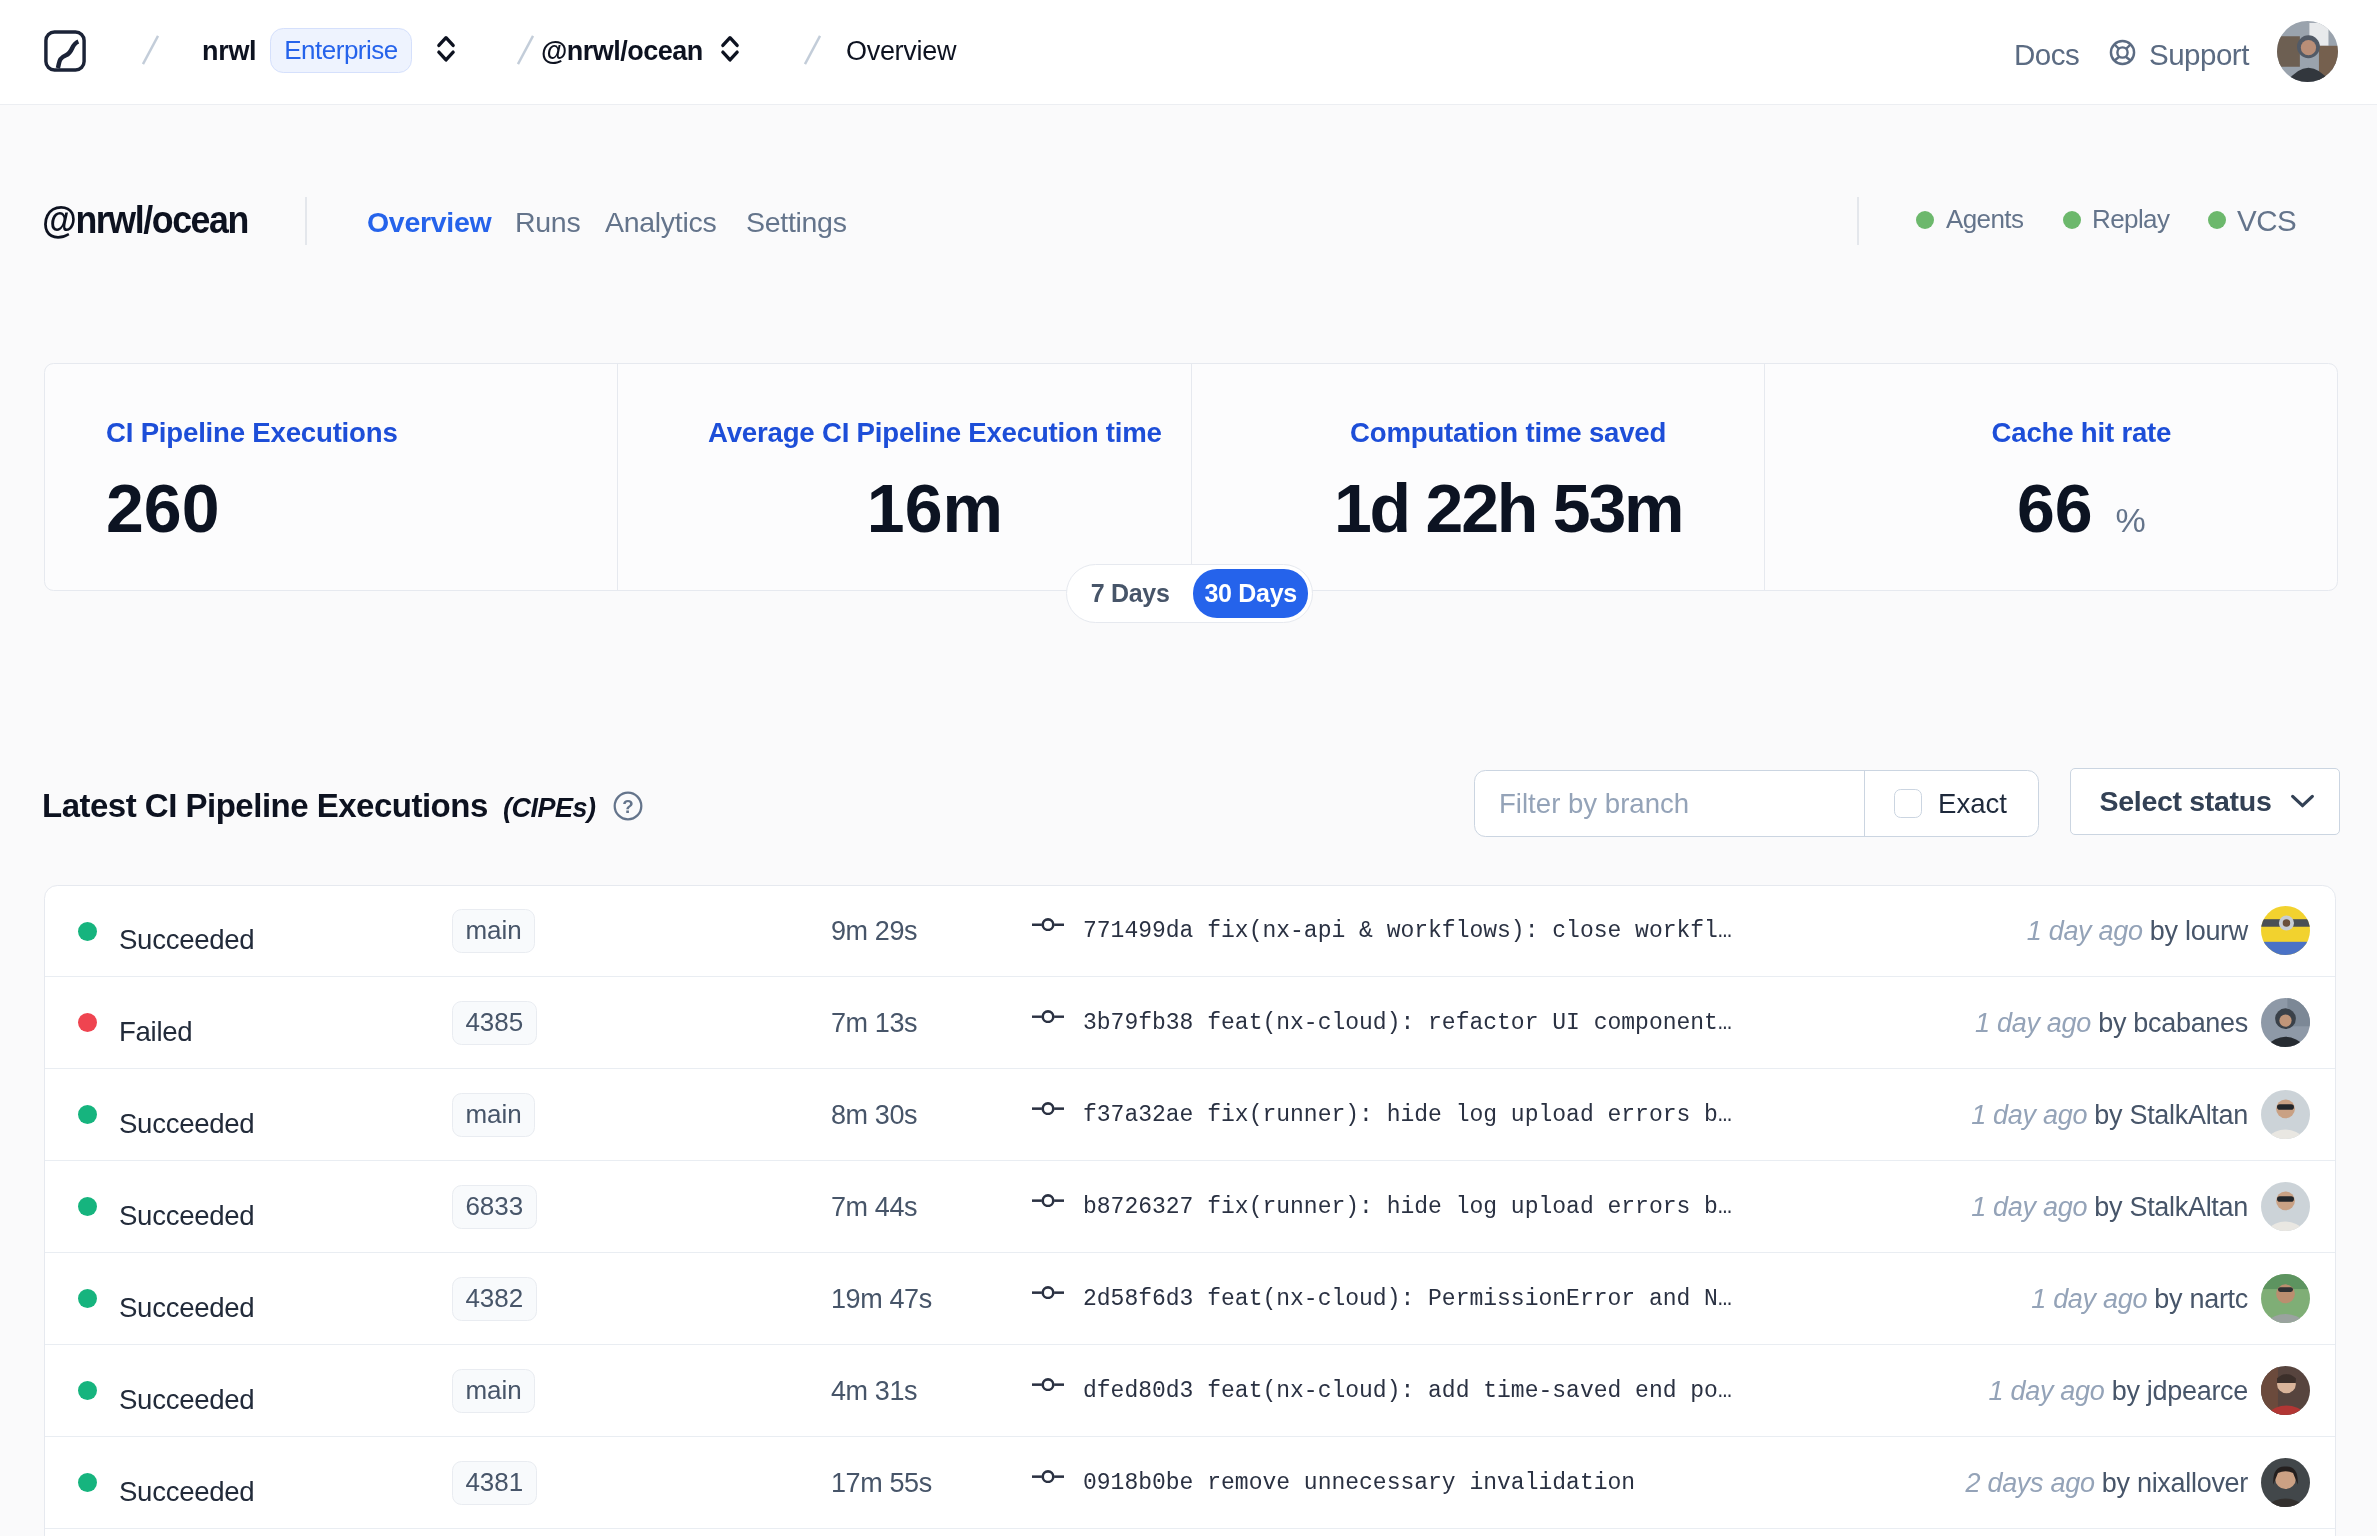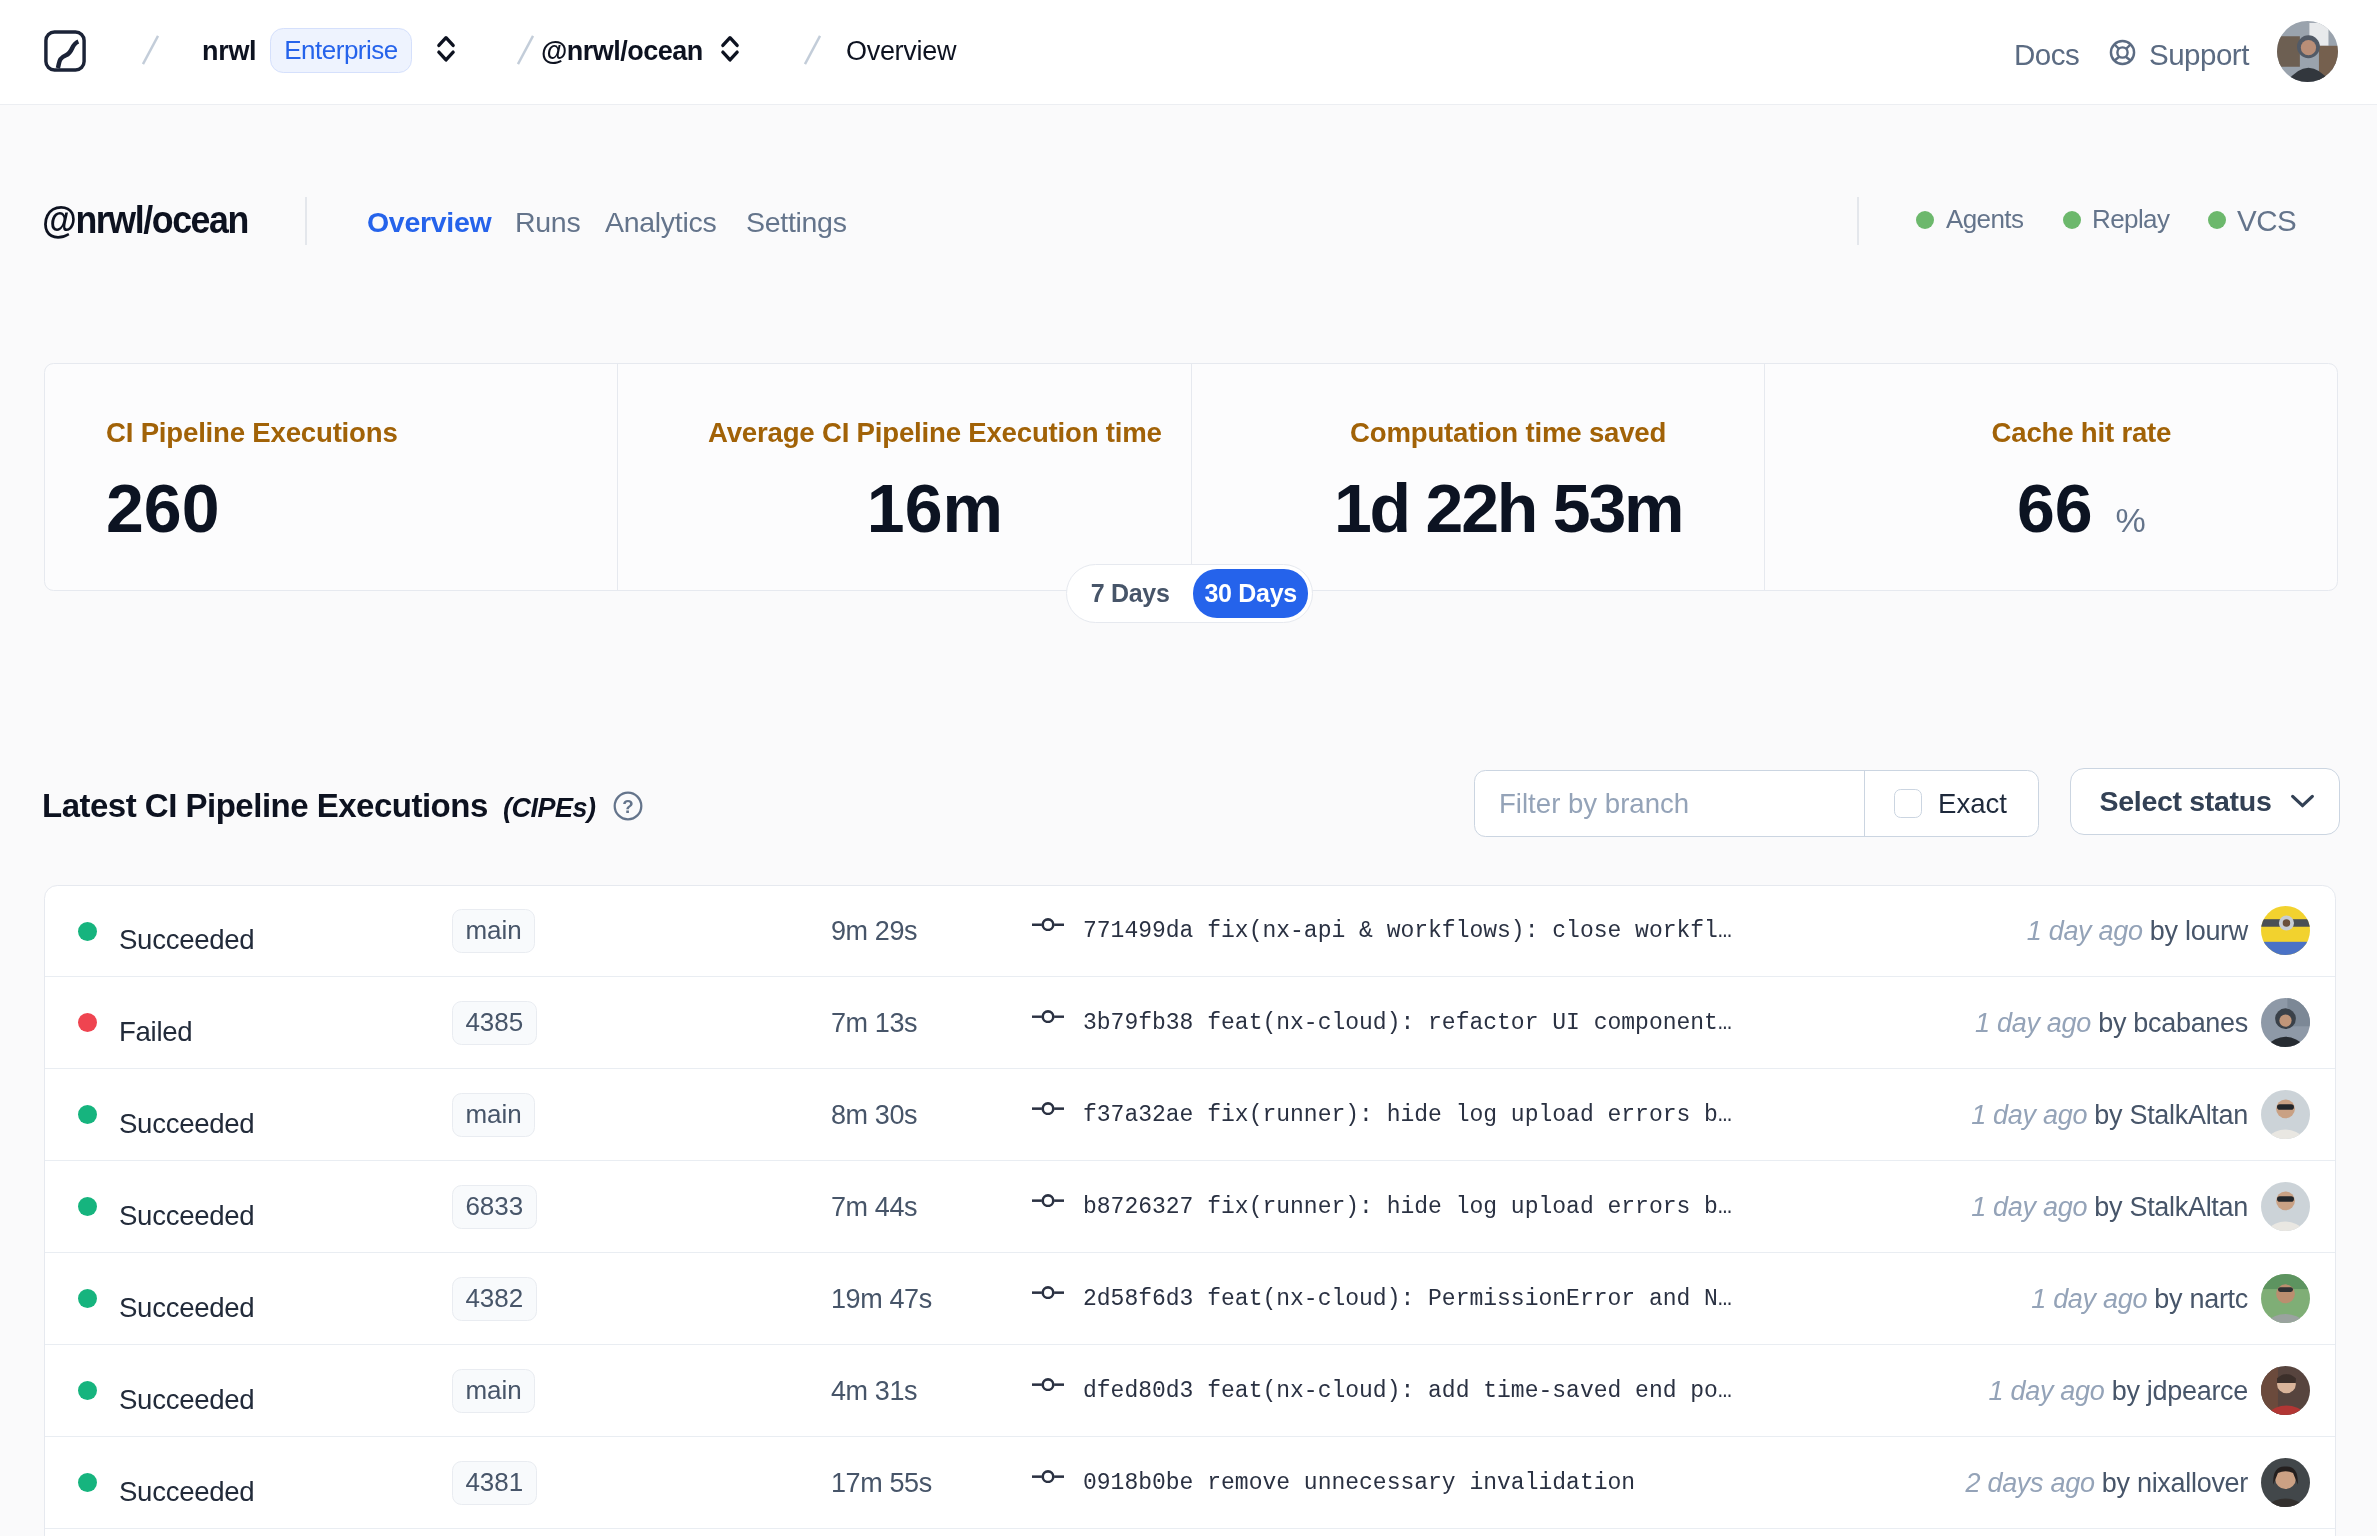--- a/index.html
+++ b/index.html
@@ -15,36 +15,36 @@
 .subhead > * { position:absolute; }
 .h1 { left:42px; top:201px; font-size:38px; font-weight:600; color:#0d1220; letter-spacing:-1.5px; line-height:1; transform:scaleX(0.94); transform-origin:left; }
 .vdiv { width:1.9px; height:48px; background:#e4e7ec; top:197px; }
 .tab { font-size:28.5px; font-weight:500; color:#64748b; letter-spacing:-0.3px; line-height:1; top:208px; }
 .tab.on { color:#2563eb; font-weight:600; }
 .feat { font-size:26px; color:#64748b; letter-spacing:-0.6px; line-height:1; top:206px; }
 .fdot { width:18px; height:18px; border-radius:50%; background:#6cb86c; top:211px; }
 .stats { position:absolute; top:363px; left:44px; width:2294px; height:228px; background:#fcfcfd; border:1.9px solid #e6e9ef; border-radius:9.5px; display:flex; }
 .scell { flex:1 1 0; padding:53px 0 0 61px; }
 .scell + .scell { border-left:1.9px solid #e6e9ef;text-align:center; }
-.slabel { font-size:27.6px; font-weight:600; color:#a16207; letter-spacing:-0.2px; }
+.slabel { font-size:27.6px; font-weight:600; color:#1d4ed8; letter-spacing:-0.2px; }
 .snum { margin-top:20px; font-size:68px; font-weight:700; color:#0c1322; letter-spacing:0; }
 .spct { font-size:34px; font-weight:400; color:#64748b; margin-left:23px; letter-spacing:0; }
 .toggle { position:absolute; top:564px; left:1066px; width:247px; height:59px; background:#fff; border:1.9px solid #e6e9ef; border-radius:29.5px; display:flex; align-items:center; }
 .tseg { flex:1 1 0; text-align:center; font-size:25px; font-weight:700; color:#475569; letter-spacing:-0.3px; }
 .tseg.on { background:#2563eb; color:#fff; border-radius:24px; height:49px; line-height:49px; margin-right:3.8px; flex:0 0 115px; }
 .lcipe { position:absolute; top:0; left:0; width:2378px; height:856px; }
 .lcipe > * { position:absolute; }
 .lcipe h2 { left:42px; top:789px; font-size:33px; font-weight:700; color:#0d1220; letter-spacing:-0.5px; line-height:1; }
 .lcipe .cipes { left:503px; top:795px; font-size:27px; font-style:italic; font-weight:700; color:#0d1220; letter-spacing:-0.5px; line-height:1; }
 .filterbox { position:absolute; top:770px; left:1474px; width:565px; height:67px; background:#fff; border:1.9px solid #cbd5e1; border-radius:11.4px; display:flex; align-items:center; }
 .fb-input { flex:1 1 0; height:100%; display:flex; align-items:center; padding-left:24px; font-size:27.6px; color:#94a3b8; border-right:1.9px solid #cbd5e1; }
 .fb-exact { flex:0 0 173px; display:flex; align-items:center; padding-left:28.5px; }
 .fb-exact .cb { width:28.5px; height:28.5px; border:1.9px solid #cbd5e1; border-radius:6.7px; background:#fff; }
 .fb-exact .lab { margin-left:16px; font-size:27.6px; color:#1e293b; }
-.selstat { position:absolute; top:768px; left:2070px; width:270px; height:67px; background:#fff; border:1.9px solid #cbd5e1; border-radius:14px; display:flex; align-items:center; padding-left:28.5px; }
+.selstat { position:absolute; top:768px; left:2070px; width:270px; height:67px; background:#fff; border:1.9px solid #cbd5e1; border-radius:5px; display:flex; align-items:center; padding-left:28.5px; }
 .selstat .lab { font-size:28.5px; font-weight:600; color:#334155; letter-spacing:-0.3px; }
 .tbl { position:absolute; top:885px; left:44px; width:2292px; height:761px; background:#fff; border:1.9px solid #e6e9ef; border-radius:13.3px 13.3px 0 0; overflow:hidden; }
 .row { position:relative; height:92px; border-top:1.9px solid #e9edf2; }
 .row:first-child { height:90px; border-top:none; }
 .rdot { position:absolute; left:33px; top:50%; margin-top:-9.5px; width:19px; height:19px; border-radius:50%; background:#16b47e; }
 .rdot.bad { background:#ef4450; }
 .rstat { position:absolute; left:74px; top:50%; transform:translateY(-50%); font-size:27.6px; font-weight:500; color:#222b3a; letter-spacing:-0.3px;margin-top:9px; }
 .rpill { position:absolute; left:407px; top:50%; transform:translateY(-50%); height:44px; line-height:40px; background:#f8fafc; border:1.9px solid #e9ecf1; border-radius:9.5px; font-size:26px; color:#475569; padding:0 12.4px; }
 .rdur { position:absolute; left:786px; top:50%; transform:translateY(-50%); font-size:27px; color:#475569; letter-spacing:-0.4px; }
 .rcommit { position:absolute; left:987px; top:50%; transform:translateY(-50%); display:flex; }

